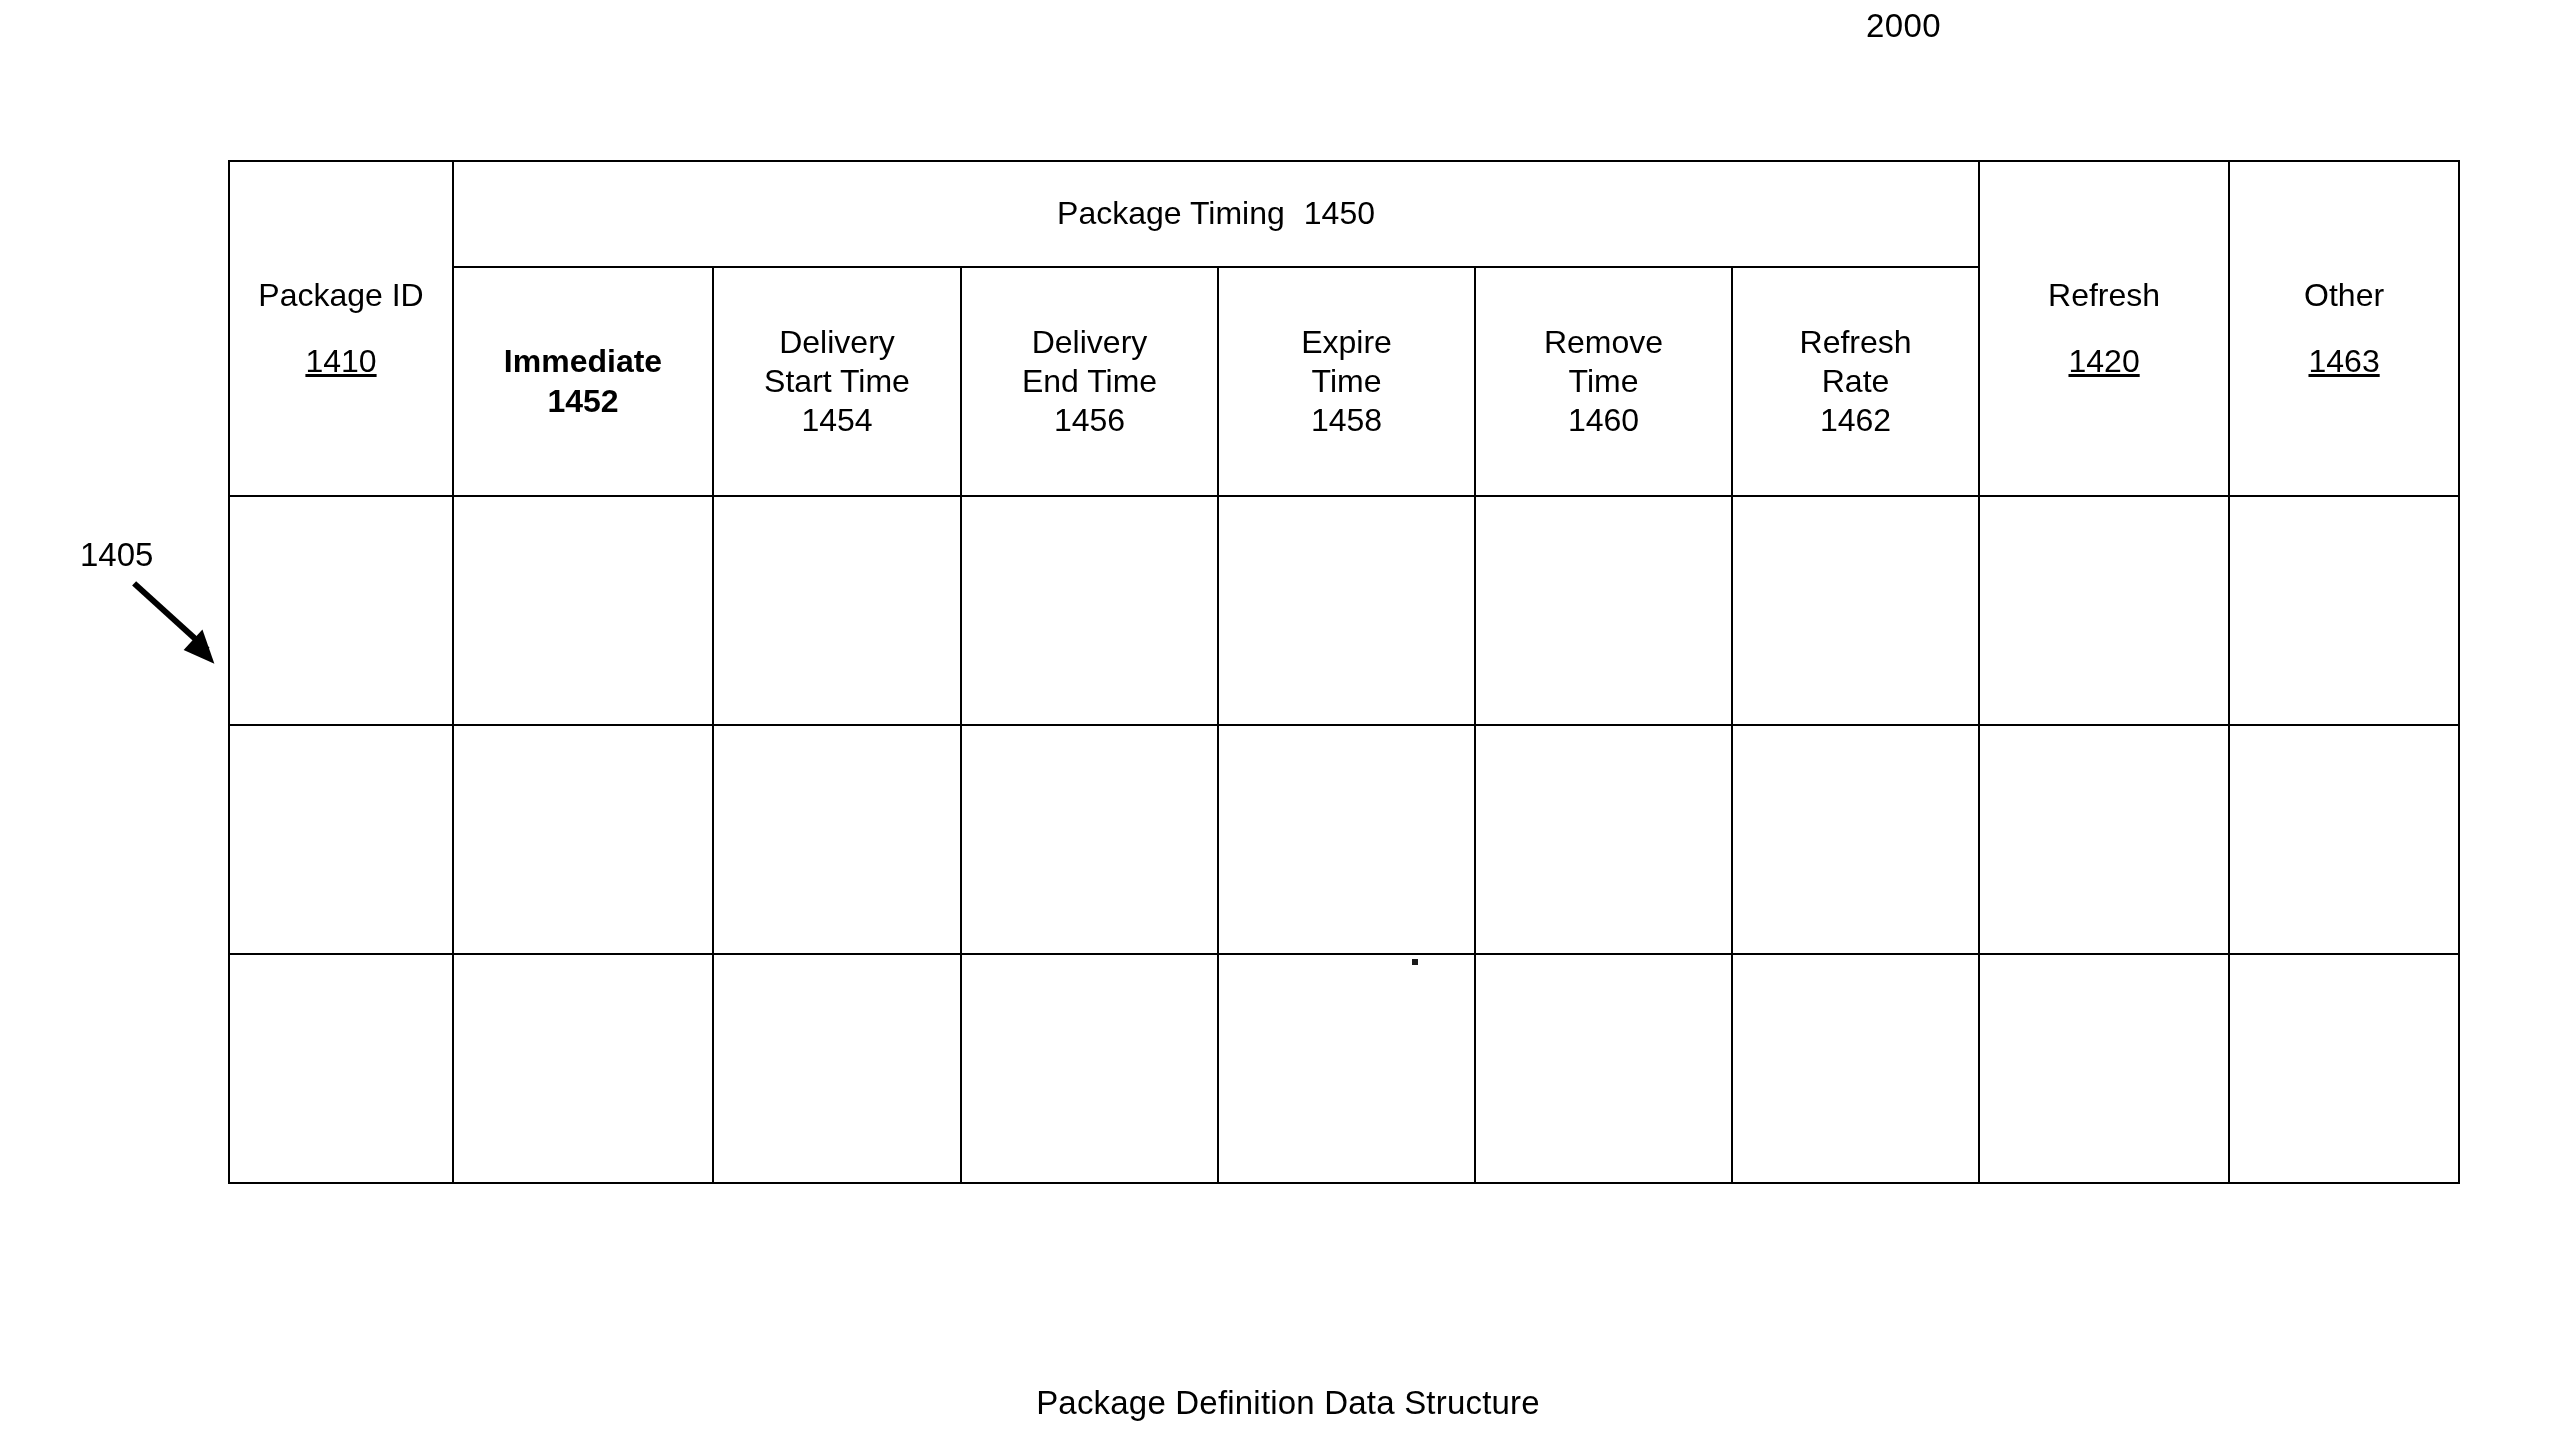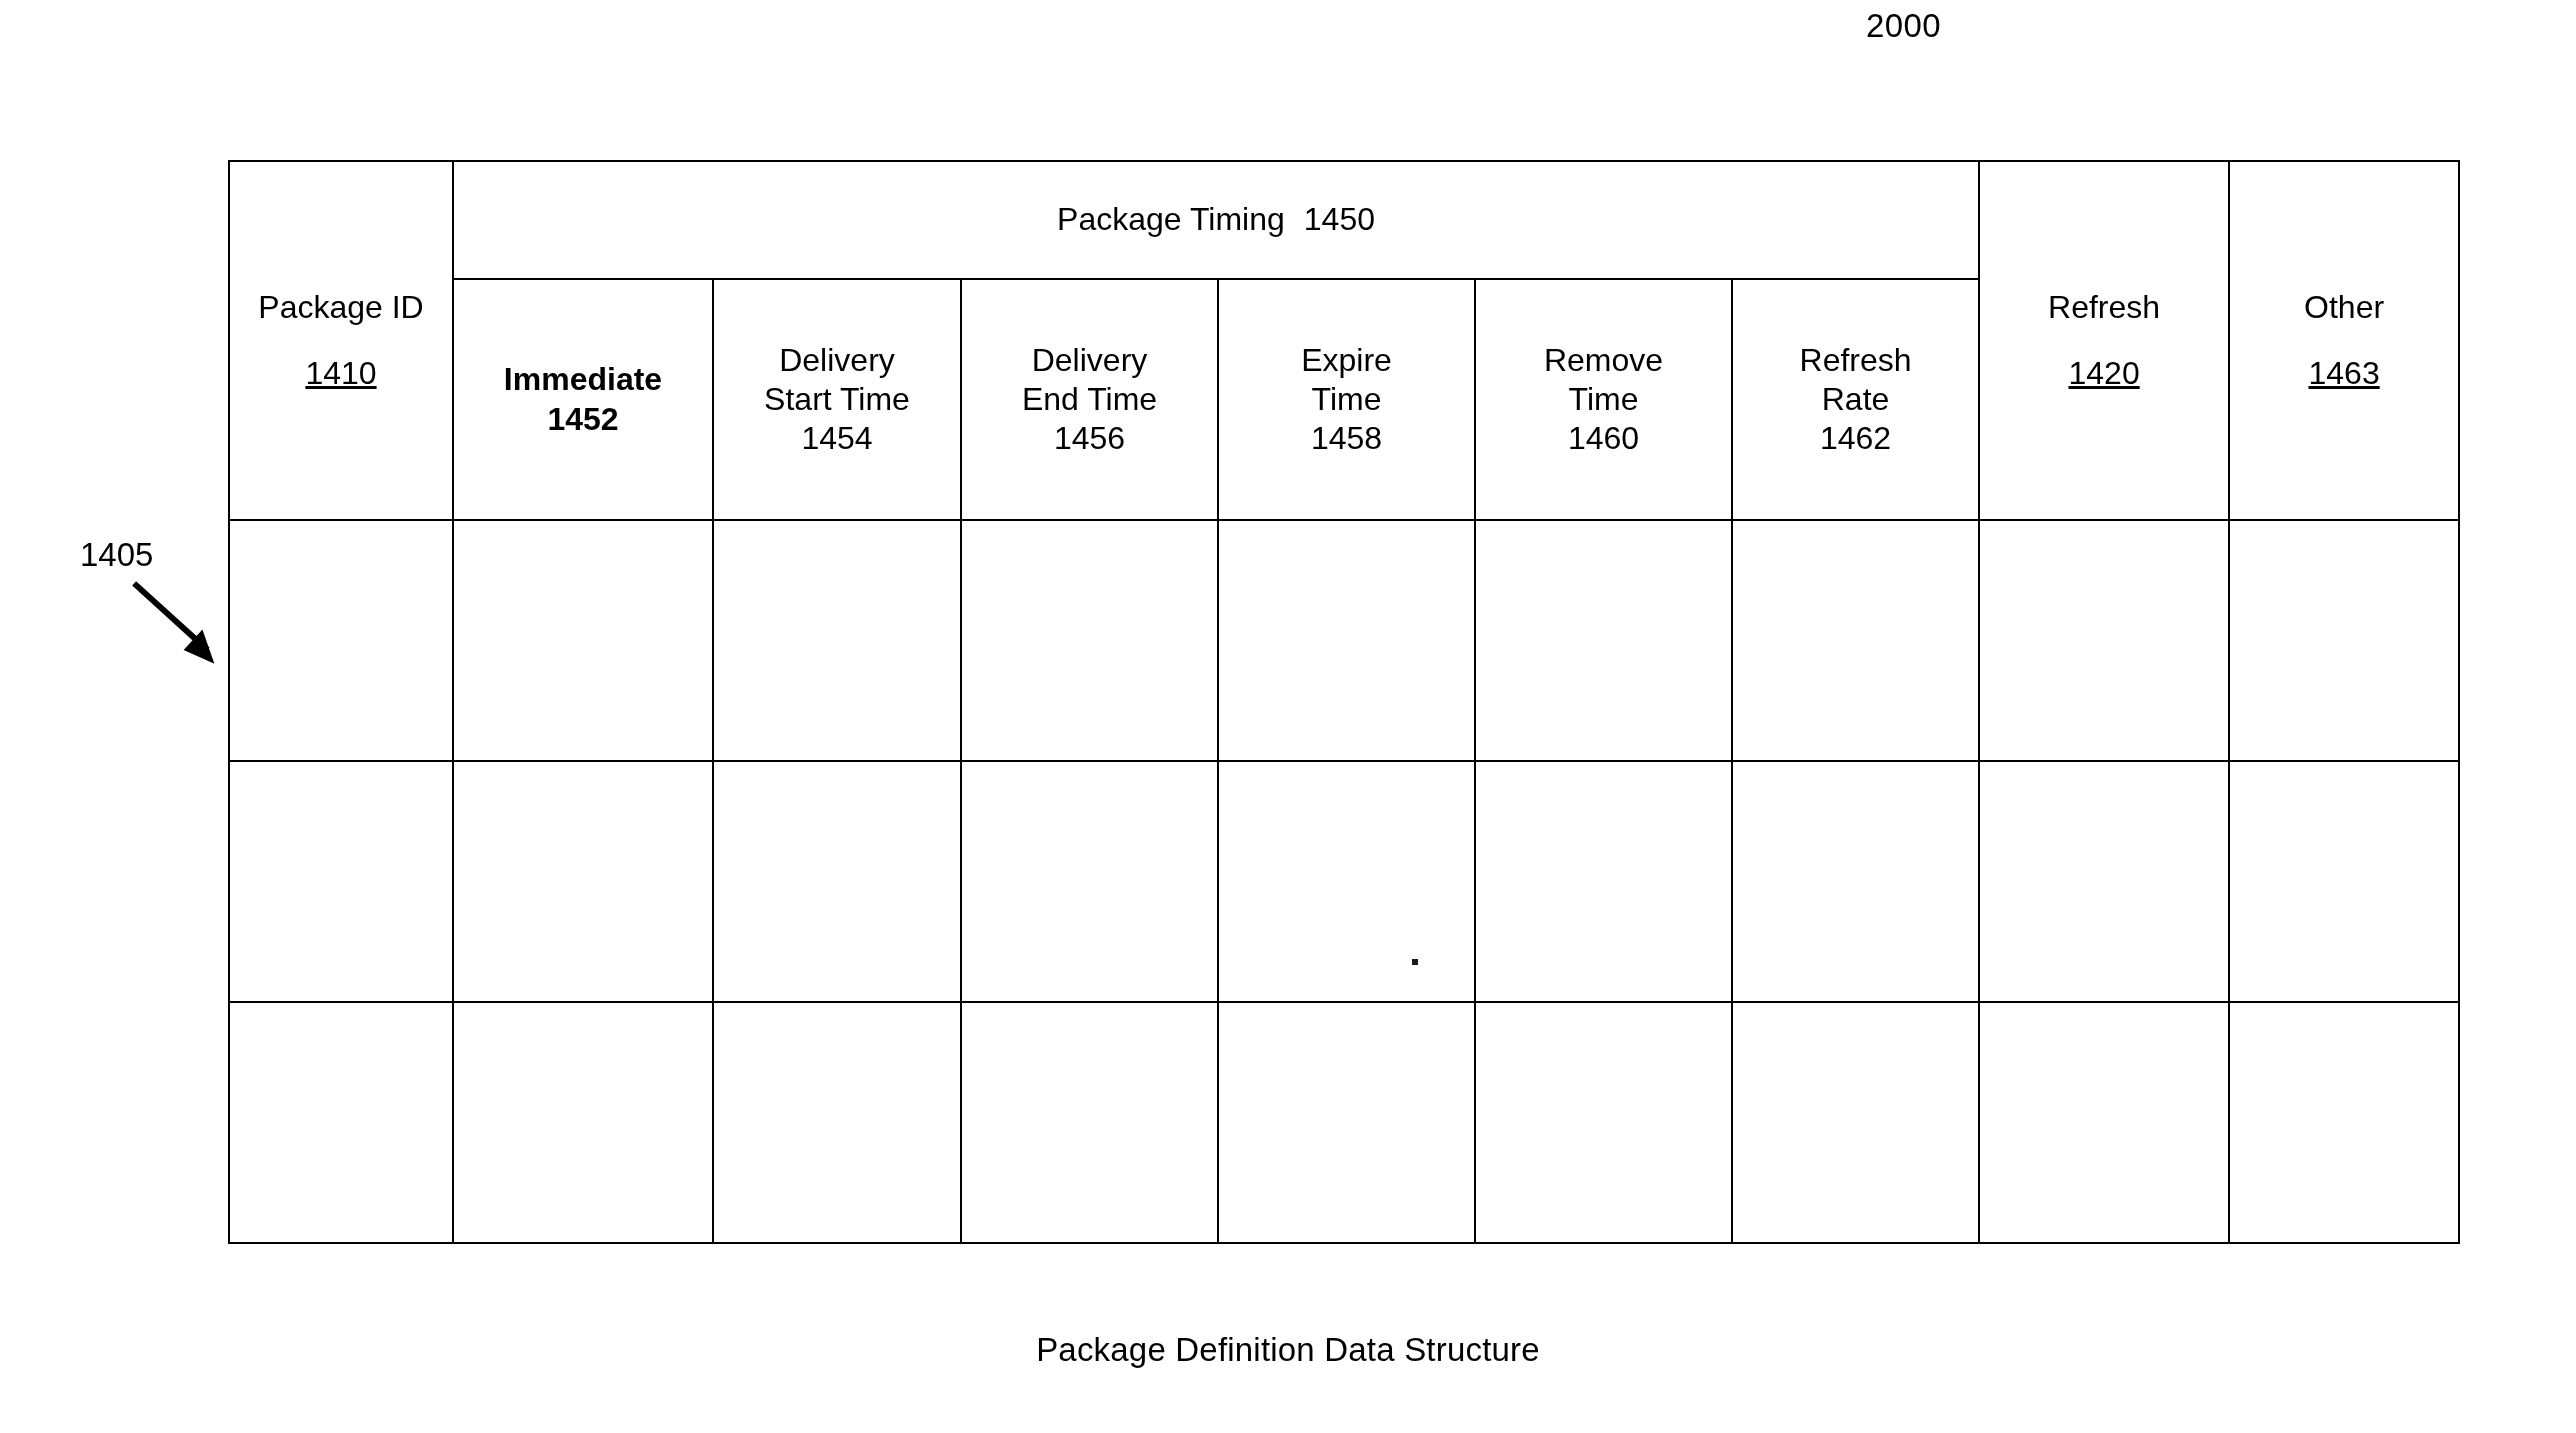--- a/index.html
+++ b/index.html
@@ -47,21 +47,21 @@
     position: absolute;
     left: 228px;
     top: 160px;
     width: 2229px;
     height: 1012px;
     border-collapse: collapse;
     table-layout: fixed;
   }
   #data-table td {
     border: 2.6px solid #000000;
-    padding: 6px;
+    padding: 0;
     text-align: center;
     vertical-align: middle;
     font-size: 32px;
     line-height: 1.22;
     color: #000000;
   }
   
   #data-table {
     outline: none;
   }
@@ -93,21 +93,21 @@
     top: 959px;
     width: 6px;
     height: 6px;
     background: #1a1a1a;
   }
 
   
   #figure-caption {
     position: absolute;
     left: 0;
-    top: 1331px;
+    top: 1384px;
     width: 2576px;
     text-align: center;
     font-size: 33px;
     letter-spacing: 0.2px;
   }
 </style>
 </head>
 <body>
 
 <div id="figure-number">2000</div>

